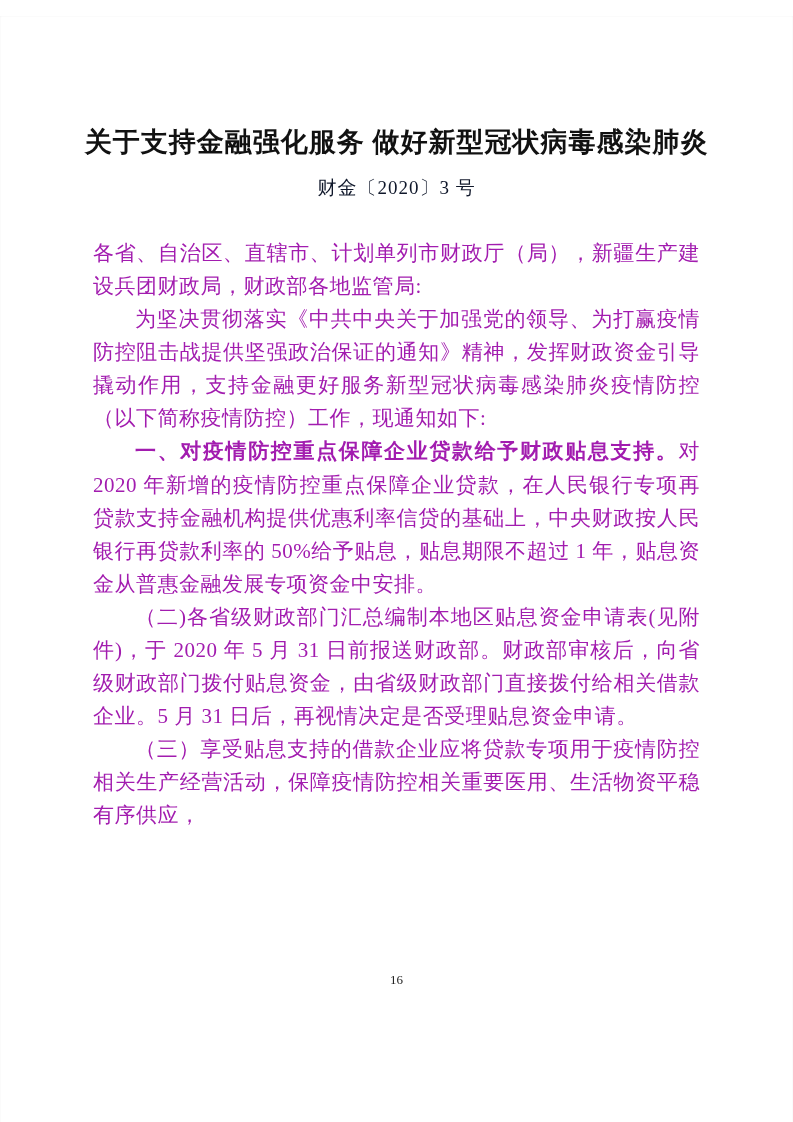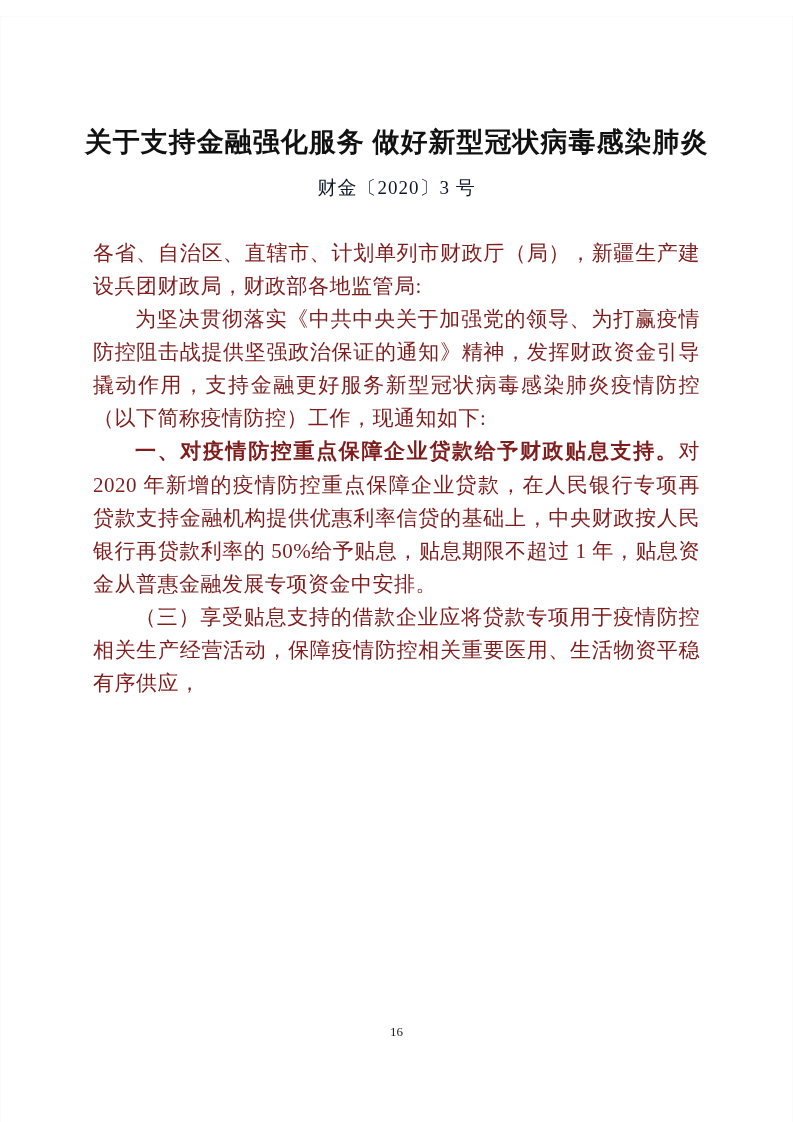--- a/index.html
+++ b/index.html
@@ -35,39 +35,39 @@
     letter-spacing: 1px;
     color: #0f172a;
   }
   .body-text {
     margin: 36px 93px 0 93px;
     font-size: 21px;
     line-height: 33px;
     text-align: justify;
     text-justify: inter-character;
     letter-spacing: 0.5px;
-    color: #7f1d1d;
+    color: #a21caf;
   }
   .body-text p {
     margin: 0;
     padding: 0;
   }
   .body-text p.indent {
     text-indent: 2em;
   }
   .bold-lead {
     font-family: Liberation Mono, monospace;
     font-weight: bold;
     letter-spacing: 0.5px;
   }
   .page-num {
     position: absolute;
     left: 0;
     right: 0;
-    top: 1008px;
+    top: 956px;
     text-align: center;
     font-size: 13px;
     font-family: "Liberation Serif", "DejaVu Serif", serif;
     color: #222;
   }
 </style>
 </head>
 <body>
 
 <div class="page">
@@ -75,18 +75,19 @@
   <div class="title">
     <div>关于支持金融强化服务 做好新型冠状病毒感染肺炎</div>
   </div>
 
   <div class="doc-number">财金〔2020〕3 号</div>
 
   <div class="body-text">
     <p>各省、自治区、直辖市、计划单列市财政厅（局），新疆生产建设兵团财政局，财政部各地监管局:</p>
     <p class="indent">为坚决贯彻落实《中共中央关于加强党的领导、为打赢疫情防控阻击战提供坚强政治保证的通知》精神，发挥财政资金引导撬动作用，支持金融更好服务新型冠状病毒感染肺炎疫情防控（以下简称疫情防控）工作，现通知如下:</p>
     <p class="indent"><span class="bold-lead">一、对疫情防控重点保障企业贷款给予财政贴息支持。</span><span>对 2020 年新增的疫情防控重点保障企业贷款，在人民银行专项再贷款支持金融机构提供优惠利率信贷的基础上，中央财政按人民银行再贷款利率的 50%给予贴息，贴息期限不超过 1 年，贴息资金从普惠金融发展专项资金中安排。</span></p>
+    <p class="indent">（二)各省级财政部门汇总编制本地区贴息资金申请表(见附件)，于 2020 年 5 月 31 日前报送财政部。财政部审核后，向省级财政部门拨付贴息资金，由省级财政部门直接拨付给相关借款企业。5 月 31 日后，再视情决定是否受理贴息资金申请。</p>
     <p class="indent">（三）享受贴息支持的借款企业应将贷款专项用于疫情防控相关生产经营活动，保障疫情防控相关重要医用、生活物资平稳有序供应，</p>
   </div>
 
   <div class="page-num">16</div>
 
 </div>
 
 </body></html>

